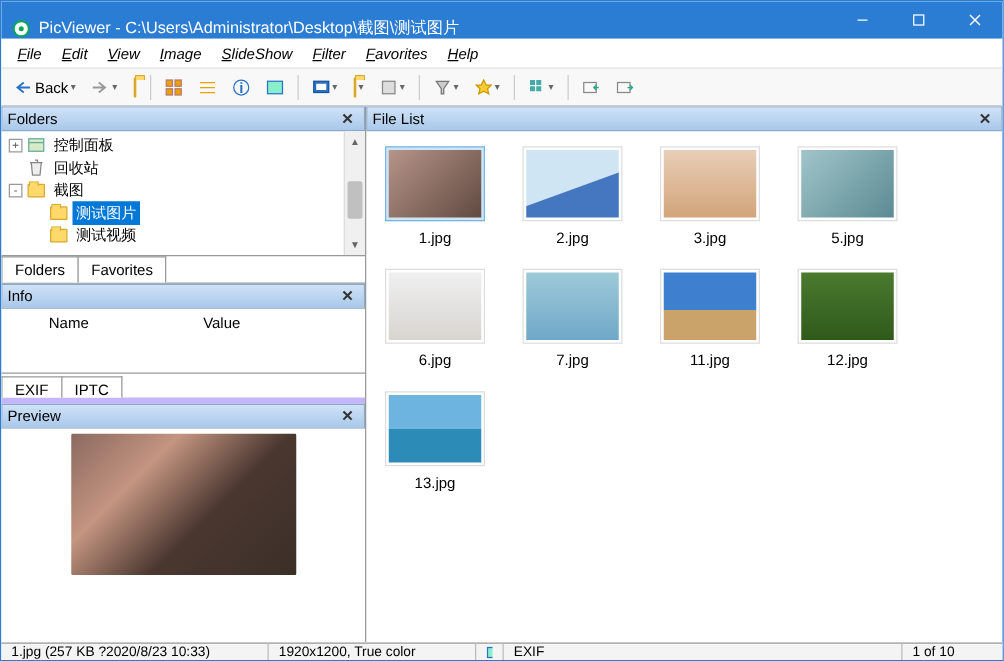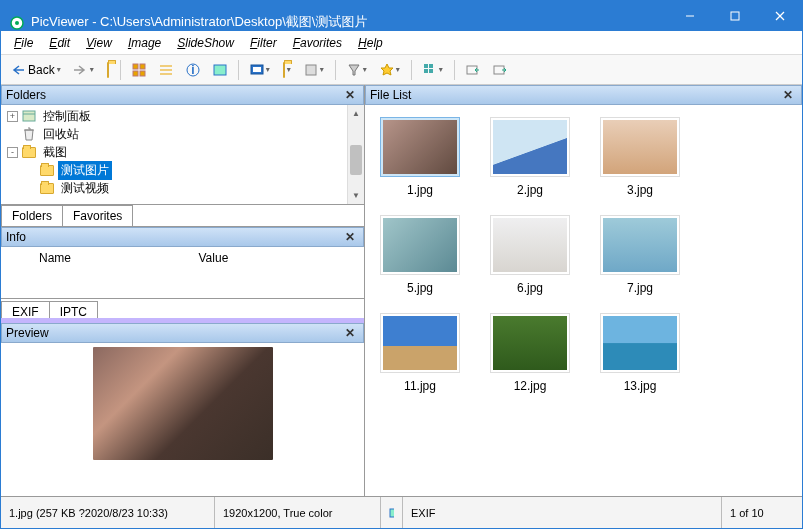--- a/index.html
+++ b/index.html
@@ -9,21 +9,21 @@
 .titlebar .title { flex: 1; font-size: 13px; }
 .titlebar .winbtn { width: 45px; height: 30px; display: flex; align-items: center; justify-content: center; cursor: pointer; }
 .menubar { height: 24px; display: flex; align-items: center; padding: 0 6px; gap: 2px; border-bottom: 1px solid #ddd; background: #fff; font-style: italic; }
 .menubar .menu { padding: 3px 7px; cursor: pointer; }
 .menubar .menu u { text-decoration: underline; }
 .toolbar { height: 30px; display: flex; align-items: center; padding: 0 6px; gap: 3px; border-bottom: 1px solid #ccc; background: #f8f8f8; }
 .tbtn { padding: 3px 4px; cursor: pointer; display: inline-flex; align-items: center; gap: 2px; border: 1px solid transparent; border-radius: 2px; }
 .tsep { width: 1px; height: 20px; background: #ccc; margin: 0 3px; }
 .dd { font-size: 8px; color: #666; }
 .main { flex: 1; display: flex; overflow: hidden; }
-.leftpane { width: 364px; display: flex; flex-direction: column; border-right: 1px solid #999; }
+.leftpane { width: 292px; display: flex; flex-direction: column; border-right: 1px solid #999; }
 .panel-hdr { height: 20px; background: linear-gradient(#cfe2f7, #a9c8ea); border: 1px solid #8aa9cc; display: flex; align-items: center; padding: 0 4px; font-size: 12px; }
 .panel-hdr .pt { flex: 1; }
 .panel-hdr .px { cursor: pointer; font-weight: bold; color: #333; padding: 0 4px; }
 .tree { flex: 0 0 100px; overflow: auto; border-bottom: 1px solid #999; padding: 2px; position: relative; }
 .tree-row { display: flex; align-items: center; height: 18px; gap: 3px; cursor: pointer; }
 .tree-exp { width: 11px; height: 11px; border: 1px solid #999; display: flex; align-items: center; justify-content: center; font-size: 9px; line-height: 1; color: #555; }
 .tree-space { width: 11px; }
 .tree-fi { width: 16px; height: 14px; display: inline-flex; align-items: center; justify-content: center; }
 .tree-lbl { padding: 1px 3px; }
 .tree-lbl.sel { background: #0078d7; color: #fff; }
@@ -38,21 +38,21 @@
 .metatabs { height: 24px; display: flex; border-bottom: 5px solid #c4b5fd; padding-top: 2px; }
 .preview-body { flex: 1; display: flex; align-items: flex-start; justify-content: center; padding: 4px; background: #fff; overflow: hidden; }
 .preview-img { width: 180px; height: 113px; background: linear-gradient(135deg,#8b6960 0%,#c49580 30%,#4a3730 60%,#3b2f28 100%); border-radius: 1px; }
 .rightpane { flex: 1; display: flex; flex-direction: column; }
 .filelist { flex: 1; overflow: auto; padding: 12px; display: flex; flex-wrap: wrap; gap: 18px 24px; align-content: flex-start; }
 .thumb-item { width: 86px; display: flex; flex-direction: column; align-items: center; cursor: pointer; }
 .thumb-box { width: 80px; height: 60px; border: 1px solid #ddd; display: flex; align-items: center; justify-content: center; padding: 2px; }
 .thumb-item.sel .thumb-box { background: #cde6f7; border-color: #7ab5e6; }
 .thumb-img { width: 100%; height: 100%; }
 .thumb-lbl { margin-top: 6px; font-size: 12px; }
-.statusbar { height: 32px; border-top: 1px solid #999; display: flex; align-items: stretch; background: #f4f4f4; }
+.statusbar { height: 14px; border-top: 1px solid #999; display: flex; align-items: stretch; background: #f4f4f4; }
 .status-cell { border-right: 1px solid #bbb; padding: 3px 8px; display: flex; align-items: center; font-size: 11px; }
 .folder-ico { width:14px; height:11px; background:#ffd96a; border:1px solid #d8a830; border-radius:1px; position:relative; }
 .folder-ico::before { content:""; position:absolute; top:-3px; left:0; width:6px; height:3px; background:#ffd96a; border:1px solid #d8a830; border-bottom:none; border-radius:1px 1px 0 0; }
 </style>
 </head>
 <body>
 
 <div class="titlebar">
   <span class="icon">
     <svg viewBox="0 0 16 16">

